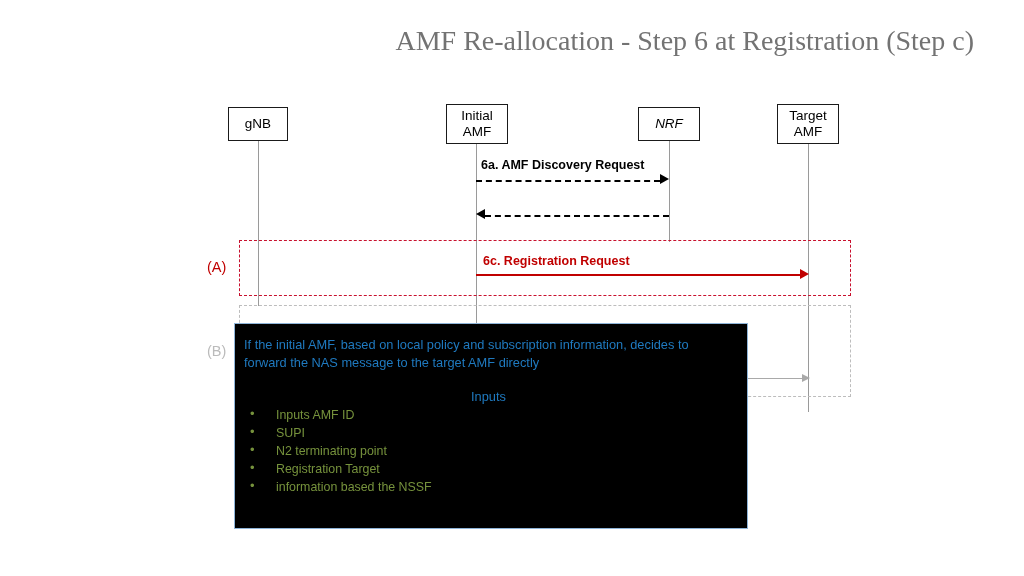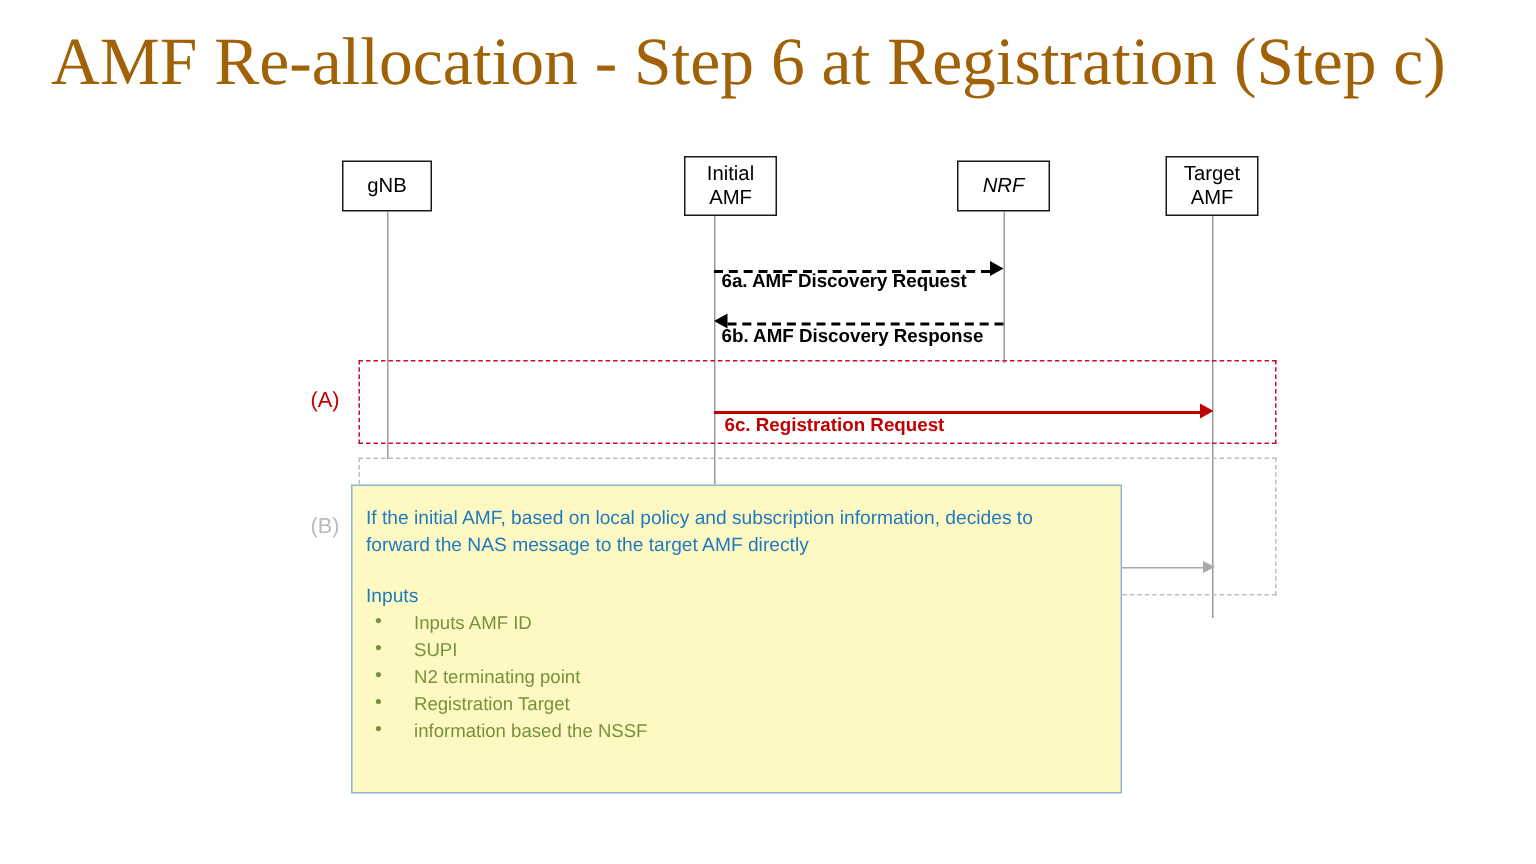--- a/index.html
+++ b/index.html
@@ -15,25 +15,26 @@
     font-family: "Liberation Sans", sans-serif;
   }
 
   
   #slide-title {
     position: absolute;
     left: 34px;
     top: 20px;
     width: 940px;
     font-family: "Liberation Serif", serif;
-    font-size: 45px;
+    font-size: 28px;
     line-height: 42px;
-    color: #a16207;
+    color: #737373;
     white-space: nowrap;
     letter-spacing: 0px;
+    text-align: right;
   }
 
   
   #diagram {
     position: absolute;
     left: 0;
     top: 0;
     width: 1024px;
     height: 576px;
   }
@@ -64,21 +65,20 @@
     z-index: 1;
   }
 
   
   .msg-label {
     position: absolute;
     font-size: 12.5px;
     font-weight: bold;
     white-space: nowrap;
     z-index: 5;
-    margin-top: 22px;
   }
   .msg-label.black { color: #000000; }
   .msg-label.red   { color: #c00000; }
 
   .arrow-line {
     position: absolute;
     height: 0;
     z-index: 5;
   }
   .arrow-line.dashed-black {
@@ -139,21 +139,21 @@
   .region-label.gray { color: #bbbbbb; }
 
   
   #callout {
     position: absolute;
     left: 234px;
     top: 323px;
     width: 514px;
     height: 206px;
     box-sizing: border-box;
-    background: #fef9c3;
+    background: #000000;
     border: 1.4px solid #8eb4d8;
     z-index: 7;
     padding: 12px 14px 10px 9px;
   }
   .co-text {
     font-size: 12.8px;
     line-height: 18px;
     color: #1f7ac0;
   }
   .co-gap { height: 16px; }
@@ -170,20 +170,21 @@
   }
   .co-service .elbow {
     color: #76923c;
     font-size: 11px;
     padding-right: 2px;
   }
   .co-inputs {
     font-size: 12.8px;
     line-height: 18px;
     color: #1f7ac0;
+    text-align: center;
   }
   .co-bullets {
     margin: 0;
     padding: 0;
     list-style: none;
   }
   .co-bullets li {
     font-size: 12.4px;
     line-height: 18px;
     color: #76923c;
@@ -210,39 +211,38 @@
 
   <div class="lifeline" style="left:258px; top:141px; height:165px;"></div>
   <div class="lifeline" style="left:476px; top:144px; height:182px;"></div>
   <div class="lifeline" style="left:669px; top:141px; height:101px;"></div>
   <div class="lifeline" style="left:808px; top:144px; height:268px;"></div>
 
   <div class="node-box" style="left:228px; top:107px; width:60px; height:34px;">
     <span class="nl">gNB</span>
   </div>
 
-  <div class="node-box" style="left:456px; top:104px; width:62px; height:40px;align-items:center;">
+  <div class="node-box" style="left:446px; top:104px; width:62px; height:40px;align-items:center;">
     <span class="nl">Initial</span>
     <span class="nl">AMF</span>
   </div>
 
   <div class="node-box" style="left:638px; top:107px; width:62px; height:34px;font-style:italic;">
     <span class="nl">NRF</span>
   </div>
 
   <div class="node-box" style="left:777px; top:104px; width:62px; height:40px;">
     <span class="nl">Target</span>
     <span class="nl">AMF</span>
   </div>
 
   <div class="msg-label black" style="left:481px; top:158px;">6a. AMF Discovery Request</div>
   <div class="arrow-line dashed-black" style="left:476px; top:180px; width:184px;"></div>
   <div class="arrow-head right-black" style="left:660px; top:174px;"></div>
 
-  <div class="msg-label black" style="left:481px; top:195px;">6b. AMF Discovery Response</div>
   <div class="arrow-line dashed-black" style="left:485px; top:215px; width:184px;"></div>
   <div class="arrow-head left-black" style="left:476px; top:209px;"></div>
 
   <div class="region red-dashed" style="left:239px; top:240px; width:612px; height:56px;"></div>
   <div class="region-label red" style="left:207px; top:259px;">(A)</div>
 
   <div class="msg-label red" style="left:483px; top:254px;text-align:center;">6c. Registration Request</div>
   <div class="arrow-line solid-red" style="left:476px; top:274px; width:324px;"></div>
   <div class="arrow-head right-red" style="left:800px; top:269px;"></div>
 

